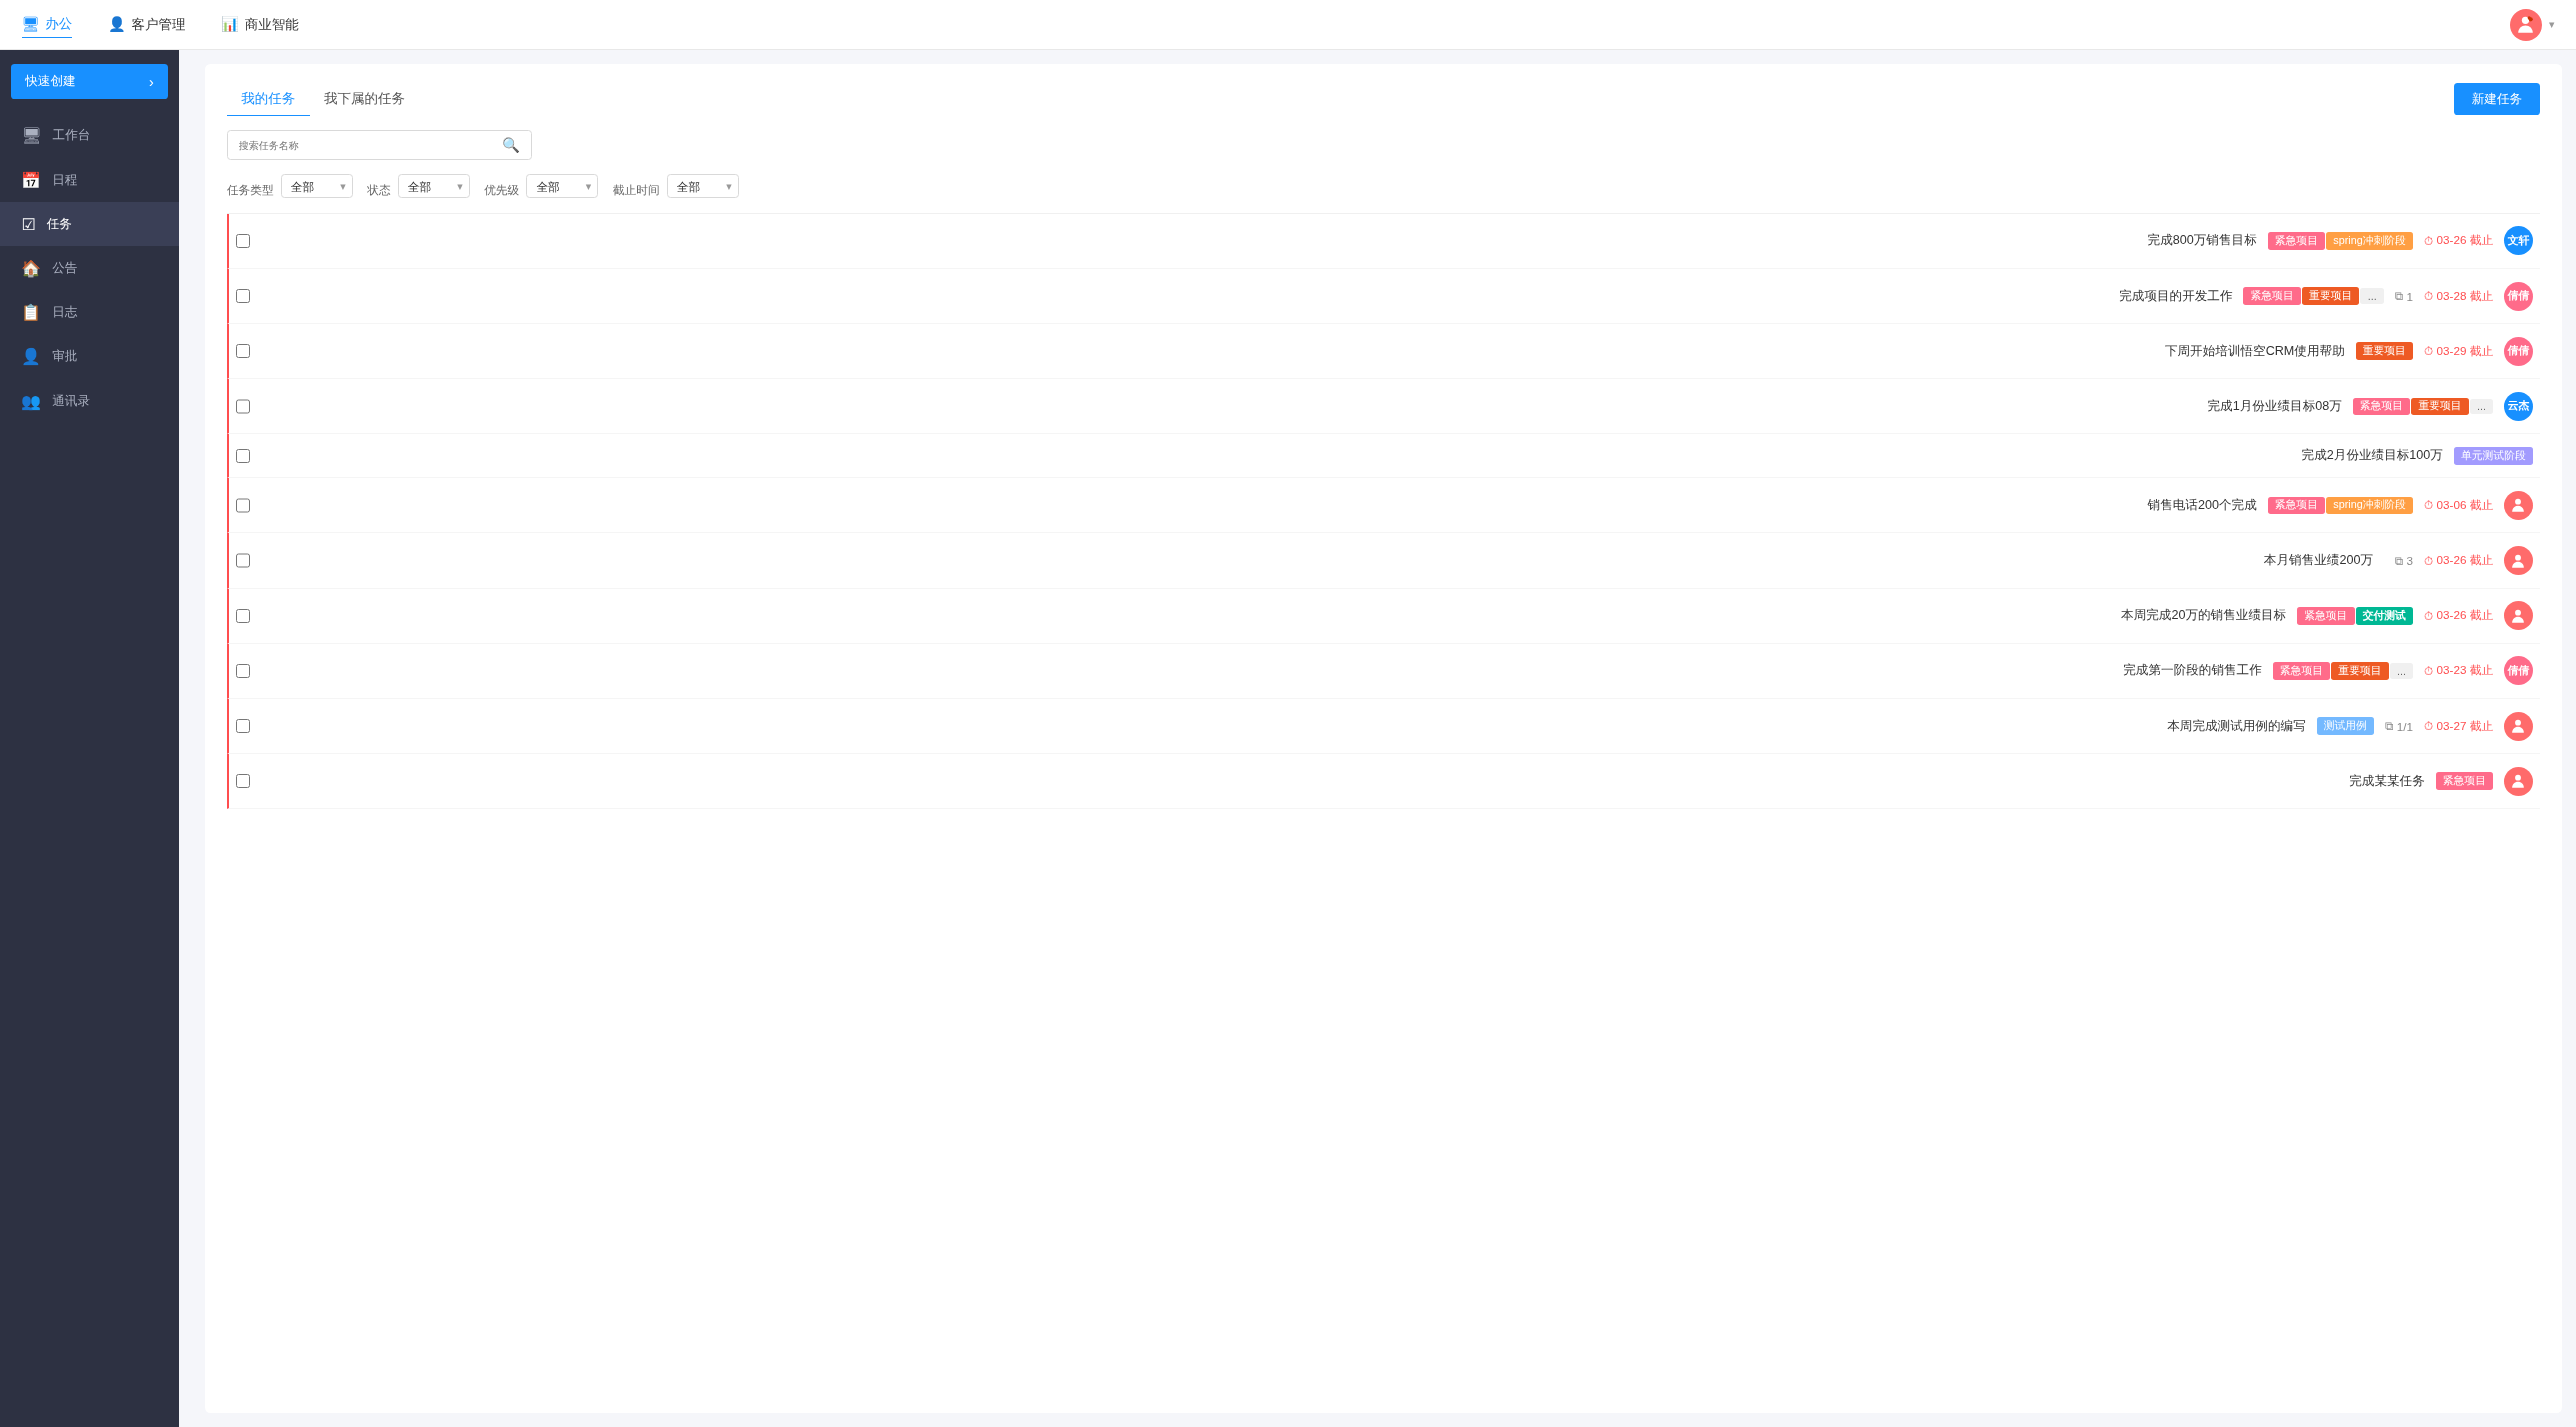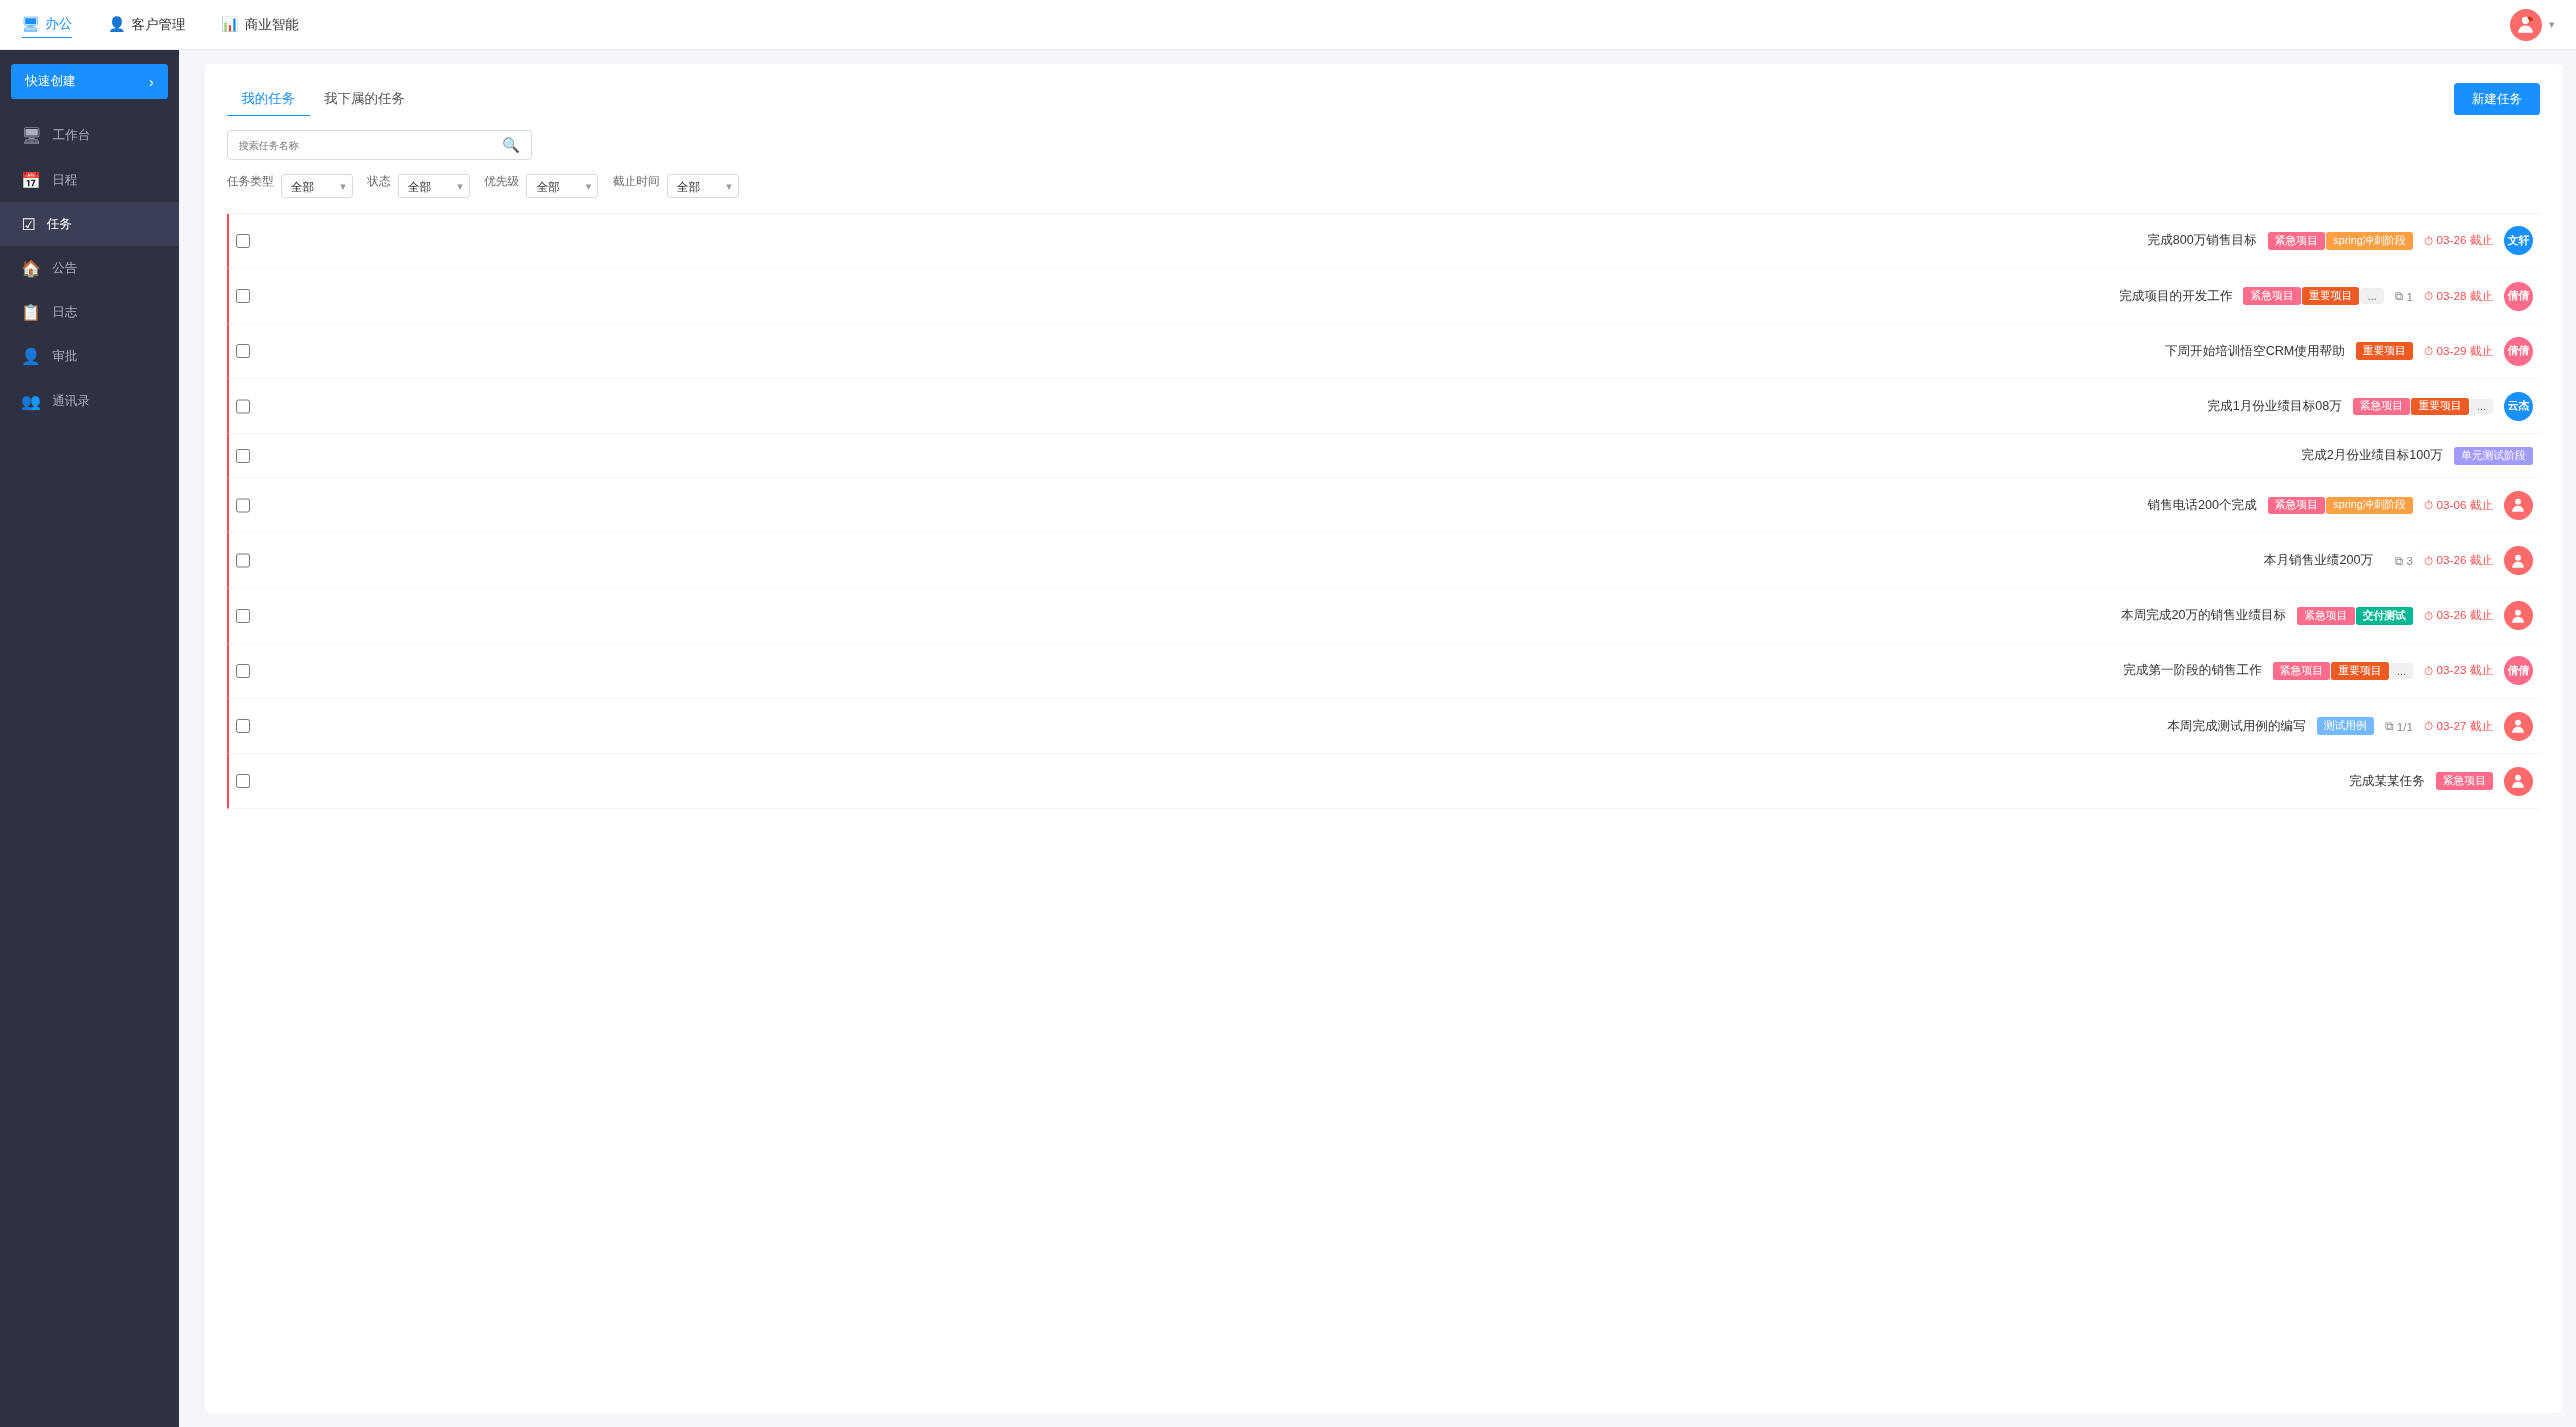--- a/index.html
+++ b/index.html
@@ -183,21 +183,21 @@
     
     .filters-row {
       display: flex;
       align-items: center;
       gap: 14.4px;
       margin-bottom: 14.4px;
       flex-wrap: wrap;
     }
     .filter-group {
       display: flex;
-      align-items: flex-start;
+      align-items: flex-end;
       gap: 7.2px;
     }
     .filter-label { font-size: 11.7px; color: #666; }
     .filter-select {
       border: 0.9px solid #d9d9d9;
       border-radius: 3.6px;
       padding: 4.5px 25px 4.5px 9px;
       font-size: 11.7px;
       color: #333;
       background: #fff;

